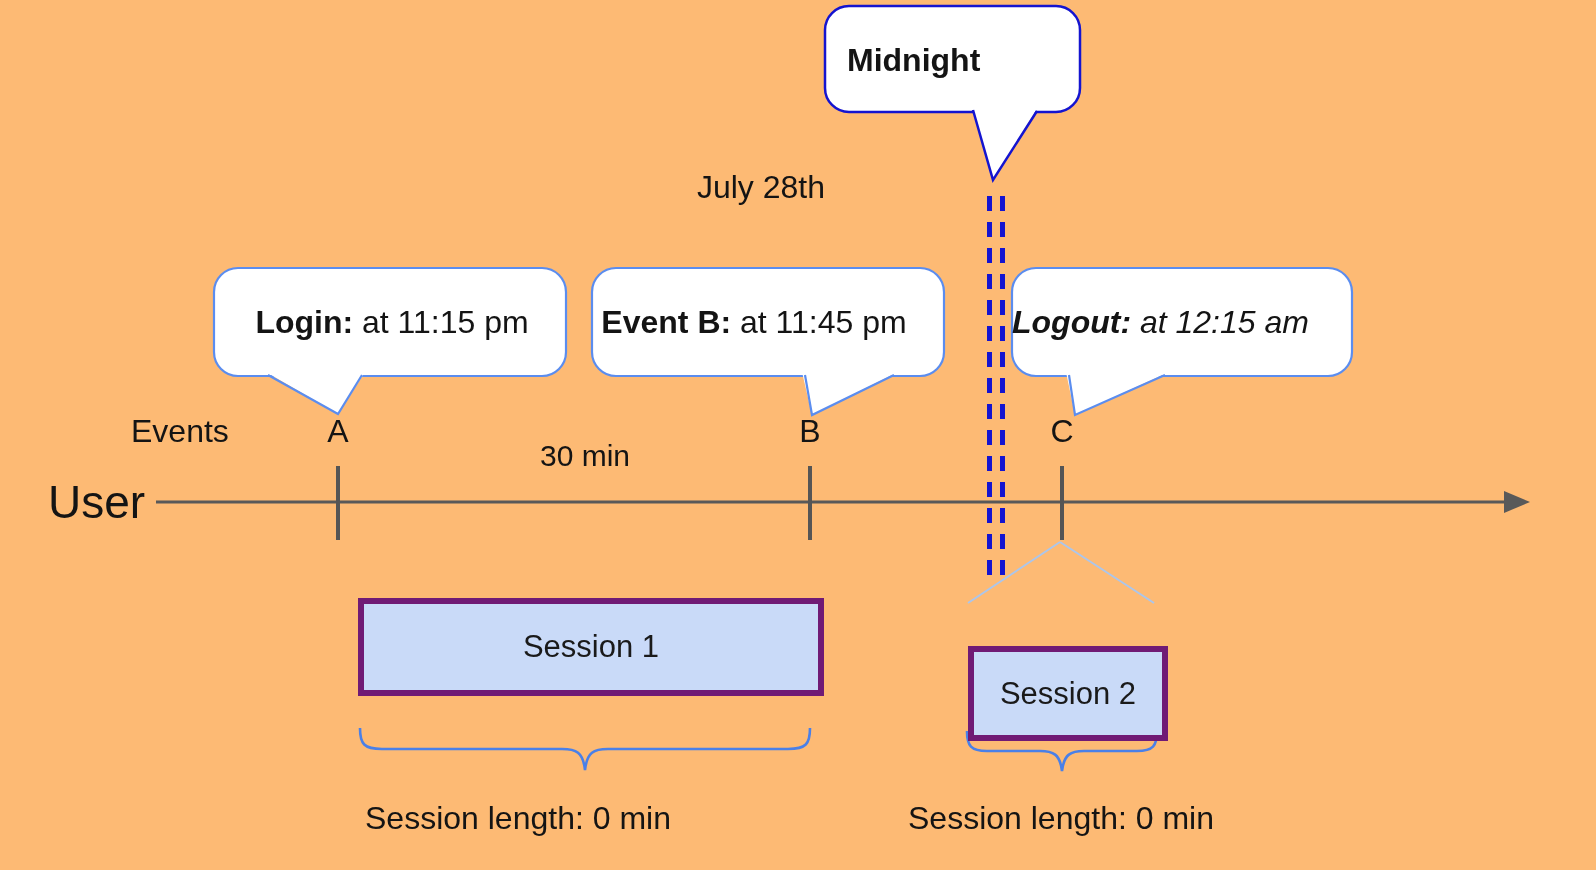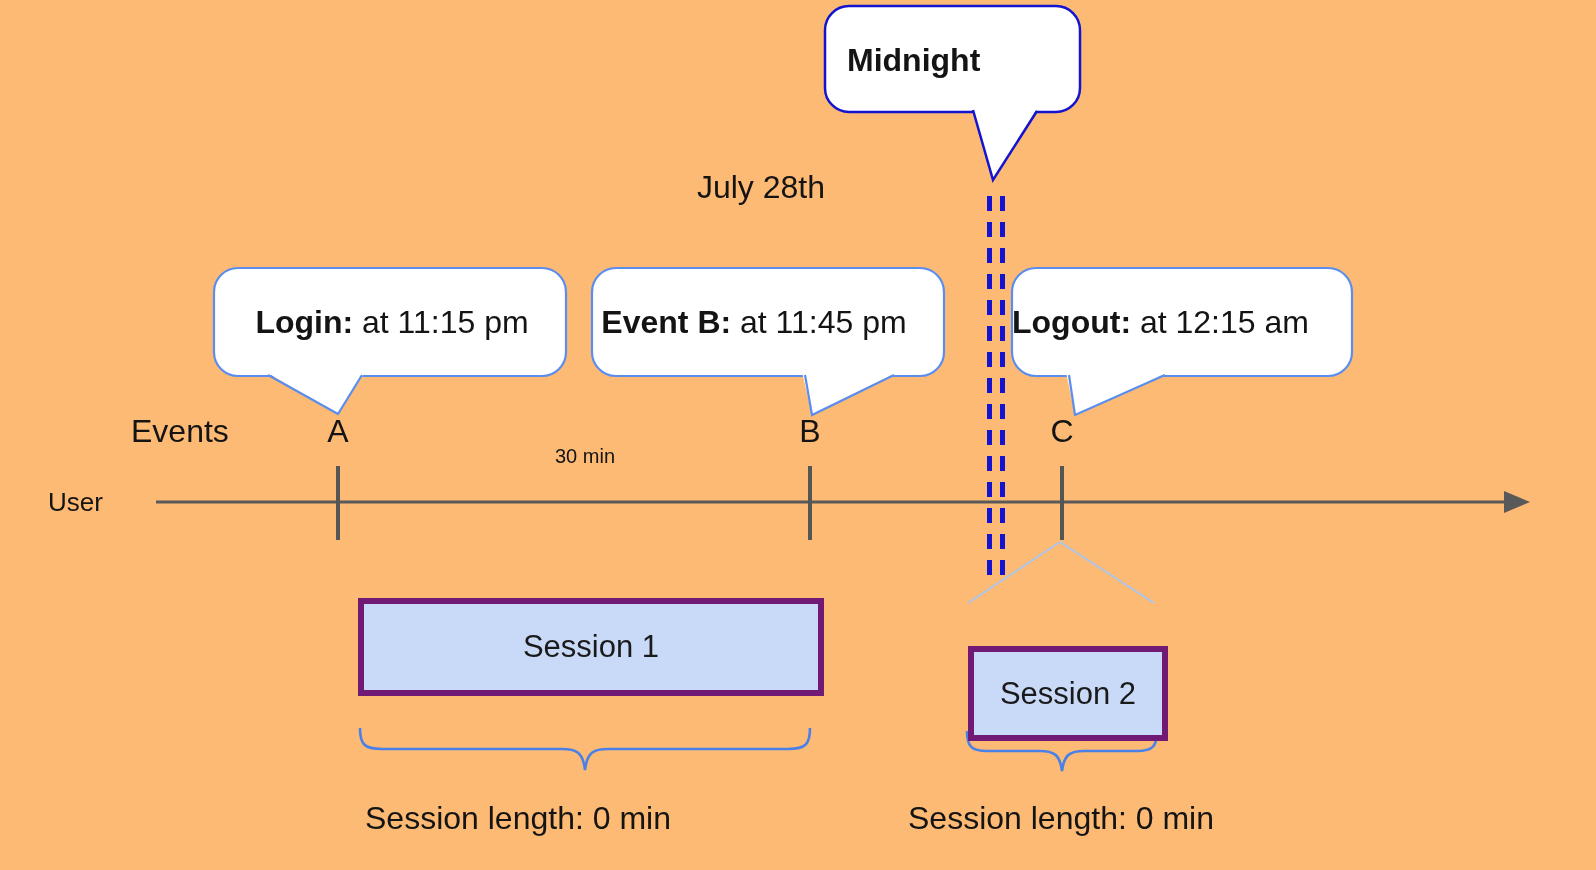--- a/index.html
+++ b/index.html
@@ -7,21 +7,21 @@
     position:relative; width:1596px; height:870px; background:#fdba74;
     font-family:"Liberation Sans","DejaVu Sans",sans-serif; overflow:hidden;
   }
   svg.layer { position:absolute; left:0; top:0; width:1596px; height:870px; }
   .t {
     position:absolute; color:#141414; font-size:32px; line-height:40px;
     white-space:nowrap;
   }
   .b { font-weight:bold; }
   .ctr { text-align:center; }
-  .small { font-size:20px; line-height:30px; }
+  .small { font-size:30px; line-height:30px; }
   .session-box {
     position:absolute; background:#c9daf8; border:6px solid #701a75;
     display:flex; align-items:center; justify-content:center;
     color:#1a1a1a; font-size:31px;
   }
 </style>
 </head>
 <body>
 
 <div class="canvas">
@@ -62,24 +62,24 @@
   </svg>
 
   <div class="t b" style="left:847px; top:40px;">Midnight</div>
 
   <div class="t ctr" style="left:661px; top:167px; width:200px;">July 28th</div>
 
   <div class="t ctr" style="left:203px; top:302px; width:352px;margin-left:13px;"><span class="b">Login:</span><span> at 11:15 pm</span></div>
 
   <div class="t ctr" style="left:592px; top:302px; width:324px;"><span class="b">Event B:</span><span> at 11:45 pm</span></div>
 
-  <div class="t ctr" style="left:1012px; top:302px; width:288px;"><span class="b">Logout:</span><span> at 12:15 am</span></div>
+  <div class="t ctr" style="left:1012px; top:302px; width:288px;font-style:italic;"><span class="b">Logout:</span><span> at 12:15 am</span></div>
 
   <div class="t" style="left:131px; top:411px;">Events</div>
-  <div class="t" style="left:48px; top:482px; font-size:26px;text-align:center;">User</div>
+  <div class="t" style="left:48px; top:482px; font-size:46px;text-align:center;">User</div>
   <div class="t small ctr" style="left:535px; top:441px; width:100px;">30 min</div>
 
   <div class="t ctr" style="left:318px; top:411px; width:40px;">A</div>
   <div class="t ctr" style="left:790px; top:411px; width:40px;">B</div>
   <div class="t ctr" style="left:1042px; top:411px; width:40px;">C</div>
 
   <div class="session-box" style="left:358px; top:598px; width:454px; height:86px;">
     <span>Session 1</span>
   </div>
   <div class="session-box" style="left:968px; top:602px; width:188px; height:83px;margin-top:44px;">

